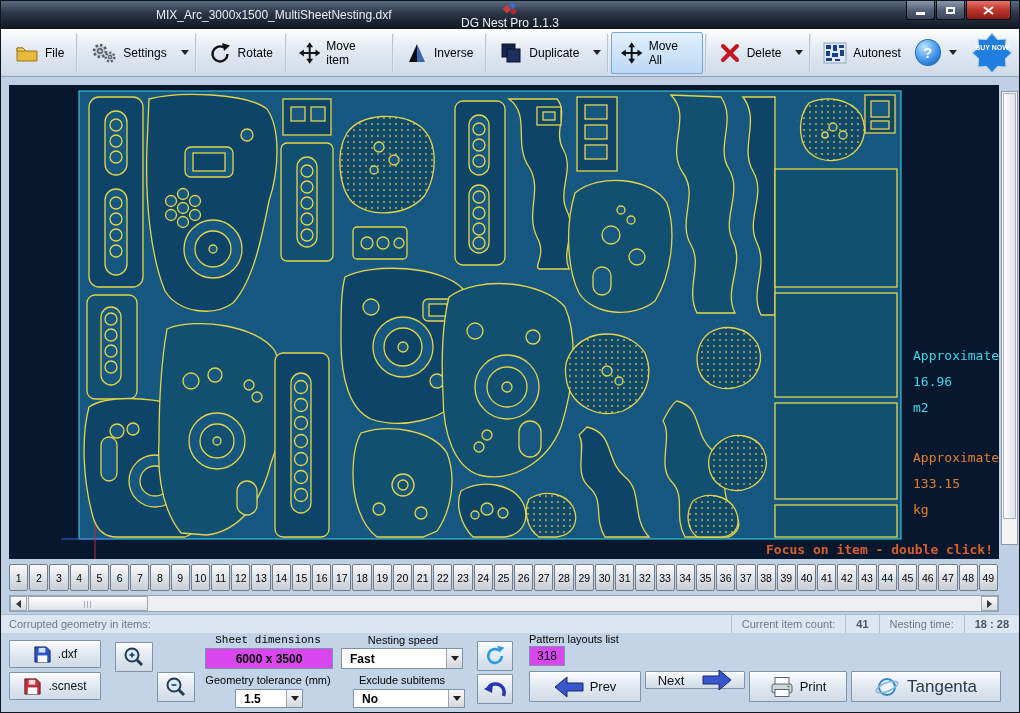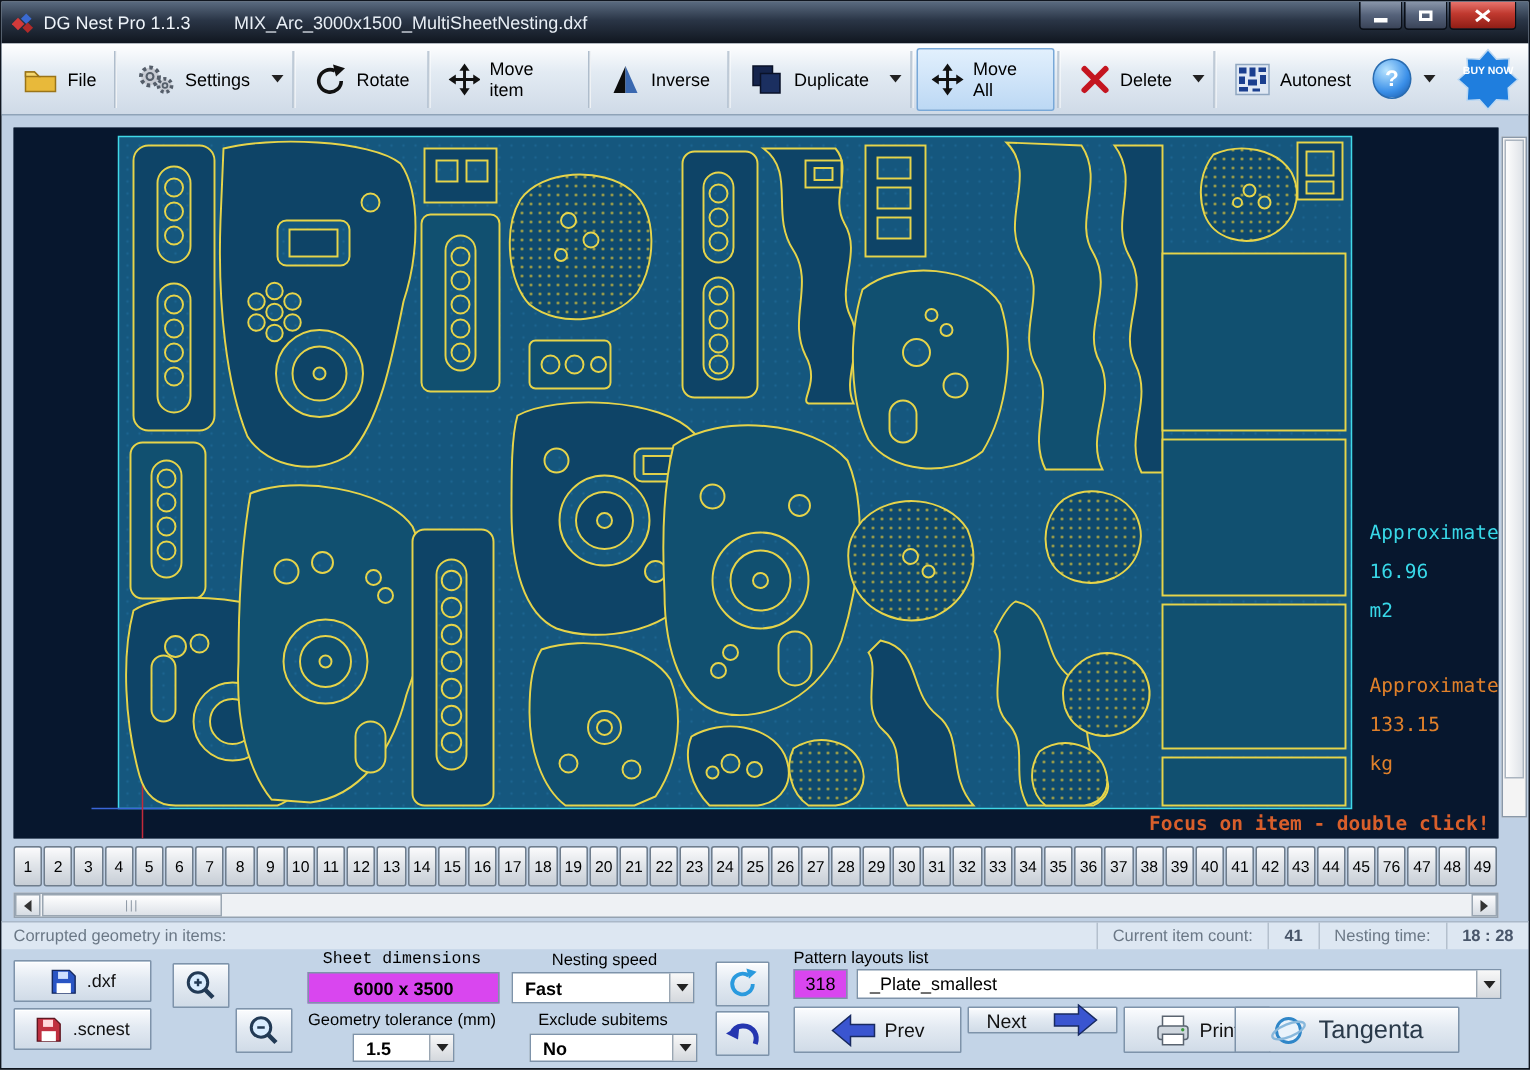--- a/index.html
+++ b/index.html
@@ -3,21 +3,21 @@
 <meta charset="utf-8">
 <style>
   html,body{margin:0;padding:0;background:#222;}
   *{box-sizing:border-box;}
   .window{position:relative;width:1020px;height:713px;background:#bfd0e4;
     font-family:"Liberation Sans",sans-serif;border:1px solid #10161f;overflow:hidden;}
 
   
   .titlebar{position:absolute;left:0;top:0;right:0;height:28px;
     background:linear-gradient(#5a6b80 0%,#2a3546 45%,#10161f 100%);
-    display:flex;align-items:center;color:#eef3f9;font-size:12px;}
+    display:flex;align-items:center;color:#eef3f9;font-size:12px;flex-direction:column;}
   .appicon{margin:0 6px 0 7px;display:flex;}
   .title-doc{position:absolute;left:155px;top:0;height:28px;display:flex;align-items:center;color:#e8eef5;}
   .winbtns{position:absolute;right:8px;top:0;display:flex;}
   .winbtn{width:29px;height:19px;border:1px solid #0a0f17;border-top:none;
     background:linear-gradient(#8a97ab,#55627a 50%,#3a4458);border-radius:0 0 3px 3px;
     display:flex;align-items:center;justify-content:center;margin-left:1px;}
   .winbtn.close{width:45px;background:linear-gradient(#e8766f,#c0392f 45%,#8f1d15);}
   .glyph-min{width:9px;height:3px;background:#fff;margin-top:6px;}
   .glyph-max{width:9px;height:7px;border:2px solid #fff;}
 
@@ -526,21 +526,21 @@
       <div class="sheet-tab">36</div>
       <div class="sheet-tab">37</div>
       <div class="sheet-tab">38</div>
       <div class="sheet-tab">39</div>
       <div class="sheet-tab">40</div>
       <div class="sheet-tab">41</div>
       <div class="sheet-tab">42</div>
       <div class="sheet-tab">43</div>
       <div class="sheet-tab">44</div>
       <div class="sheet-tab">45</div>
-      <div class="sheet-tab">76</div>
+      <div class="sheet-tab">46</div>
       <div class="sheet-tab">47</div>
       <div class="sheet-tab">48</div>
       <div class="sheet-tab">49</div>
     </div>
 
   <div class="hscroll">
     <div class="harrow left">
         <span class="tri-left"></span>
       </div>
     <div class="hthumb">|||</div>
@@ -625,26 +625,20 @@
     </div>
     <div class="btn3d" style="left:476px;top:41px;width:36px;height:30px;">
       <svg width="24" height="18" viewBox="0 0 24 18">
         <path d="M5,9 C7,3 16,2 20,8 C21.5,10.5 21.5,13 20.5,16" fill="none" stroke="#2536b0" stroke-width="3.4"></path>
         <polygon points="1,9 10,3.5 9,13" fill="#2536b0"></polygon>
       </svg>
     </div>
 
     <div class="panel-label" style="left:528px;top:0px;width:140px;text-align:left;">Pattern layouts list</div>
     <div class="whitebox" style="left:528px;top:13px;width:36px;height:20px;font-weight:normal;">318</div>
-    <div class="dd" style="left:570px;top:13px;width:430px;height:20px;font-weight:normal;">
-      <span>_Plate_smallest</span>
-      <span class="dd-btn">
-          <span class="tri-down"></span>
-        </span>
-    </div>
 
     <div class="btn3d" style="left:528px;top:38px;width:112px;height:31px;font-size:13px;">
       <svg width="30" height="22" viewBox="0 0 30 22">
         <polygon points="29,7 13,7 13,1 1,11 13,21 13,15 29,15" fill="#3a55d0" stroke="#182a60"></polygon>
       </svg>
       <span>Prev</span>
     </div>
     <div class="btn3d" style="left:644px;top:38px;width:100px;height:18px;font-size:13px;gap:18px;">
       <span>Next</span>
       <svg width="30" height="22" viewBox="0 0 30 22">
@@ -653,21 +647,21 @@
     </div>
     <div class="btn3d" style="left:748px;top:38px;width:98px;height:31px;font-size:13px;">
       <svg width="24" height="22" viewBox="0 0 24 22">
         <rect x="5" y="1.5" width="14" height="7" fill="#fff" stroke="#5a6470"></rect>
         <rect x="2" y="8" width="20" height="9" rx="2" fill="#cfd6de" stroke="#5a6470"></rect>
         <rect x="5" y="13.5" width="14" height="7" fill="#fff" stroke="#5a6470"></rect>
         <circle cx="18.5" cy="10.5" r="1.1" fill="#3a9a3a"></circle>
       </svg>
       <span>Print</span>
     </div>
-    <div class="btn3d brandbtn" style="left:822px;top:38px;width:150px;height:31px;">
+    <div class="btn3d brandbtn" style="left:850px;top:38px;width:150px;height:31px;">
       <svg width="24" height="24" viewBox="0 0 24 24">
         <circle cx="12" cy="12" r="8" fill="#eaf3fb" stroke="#2f86c8" stroke-width="2"></circle>
         <ellipse cx="12" cy="12" rx="11.5" ry="4.2" fill="none" stroke="#88b8dc" stroke-width="1.6" transform="rotate(-22 12 12)"></ellipse>
       </svg>
       <span>Tangenta</span>
     </div>
   </div>
 
 </div>
 

